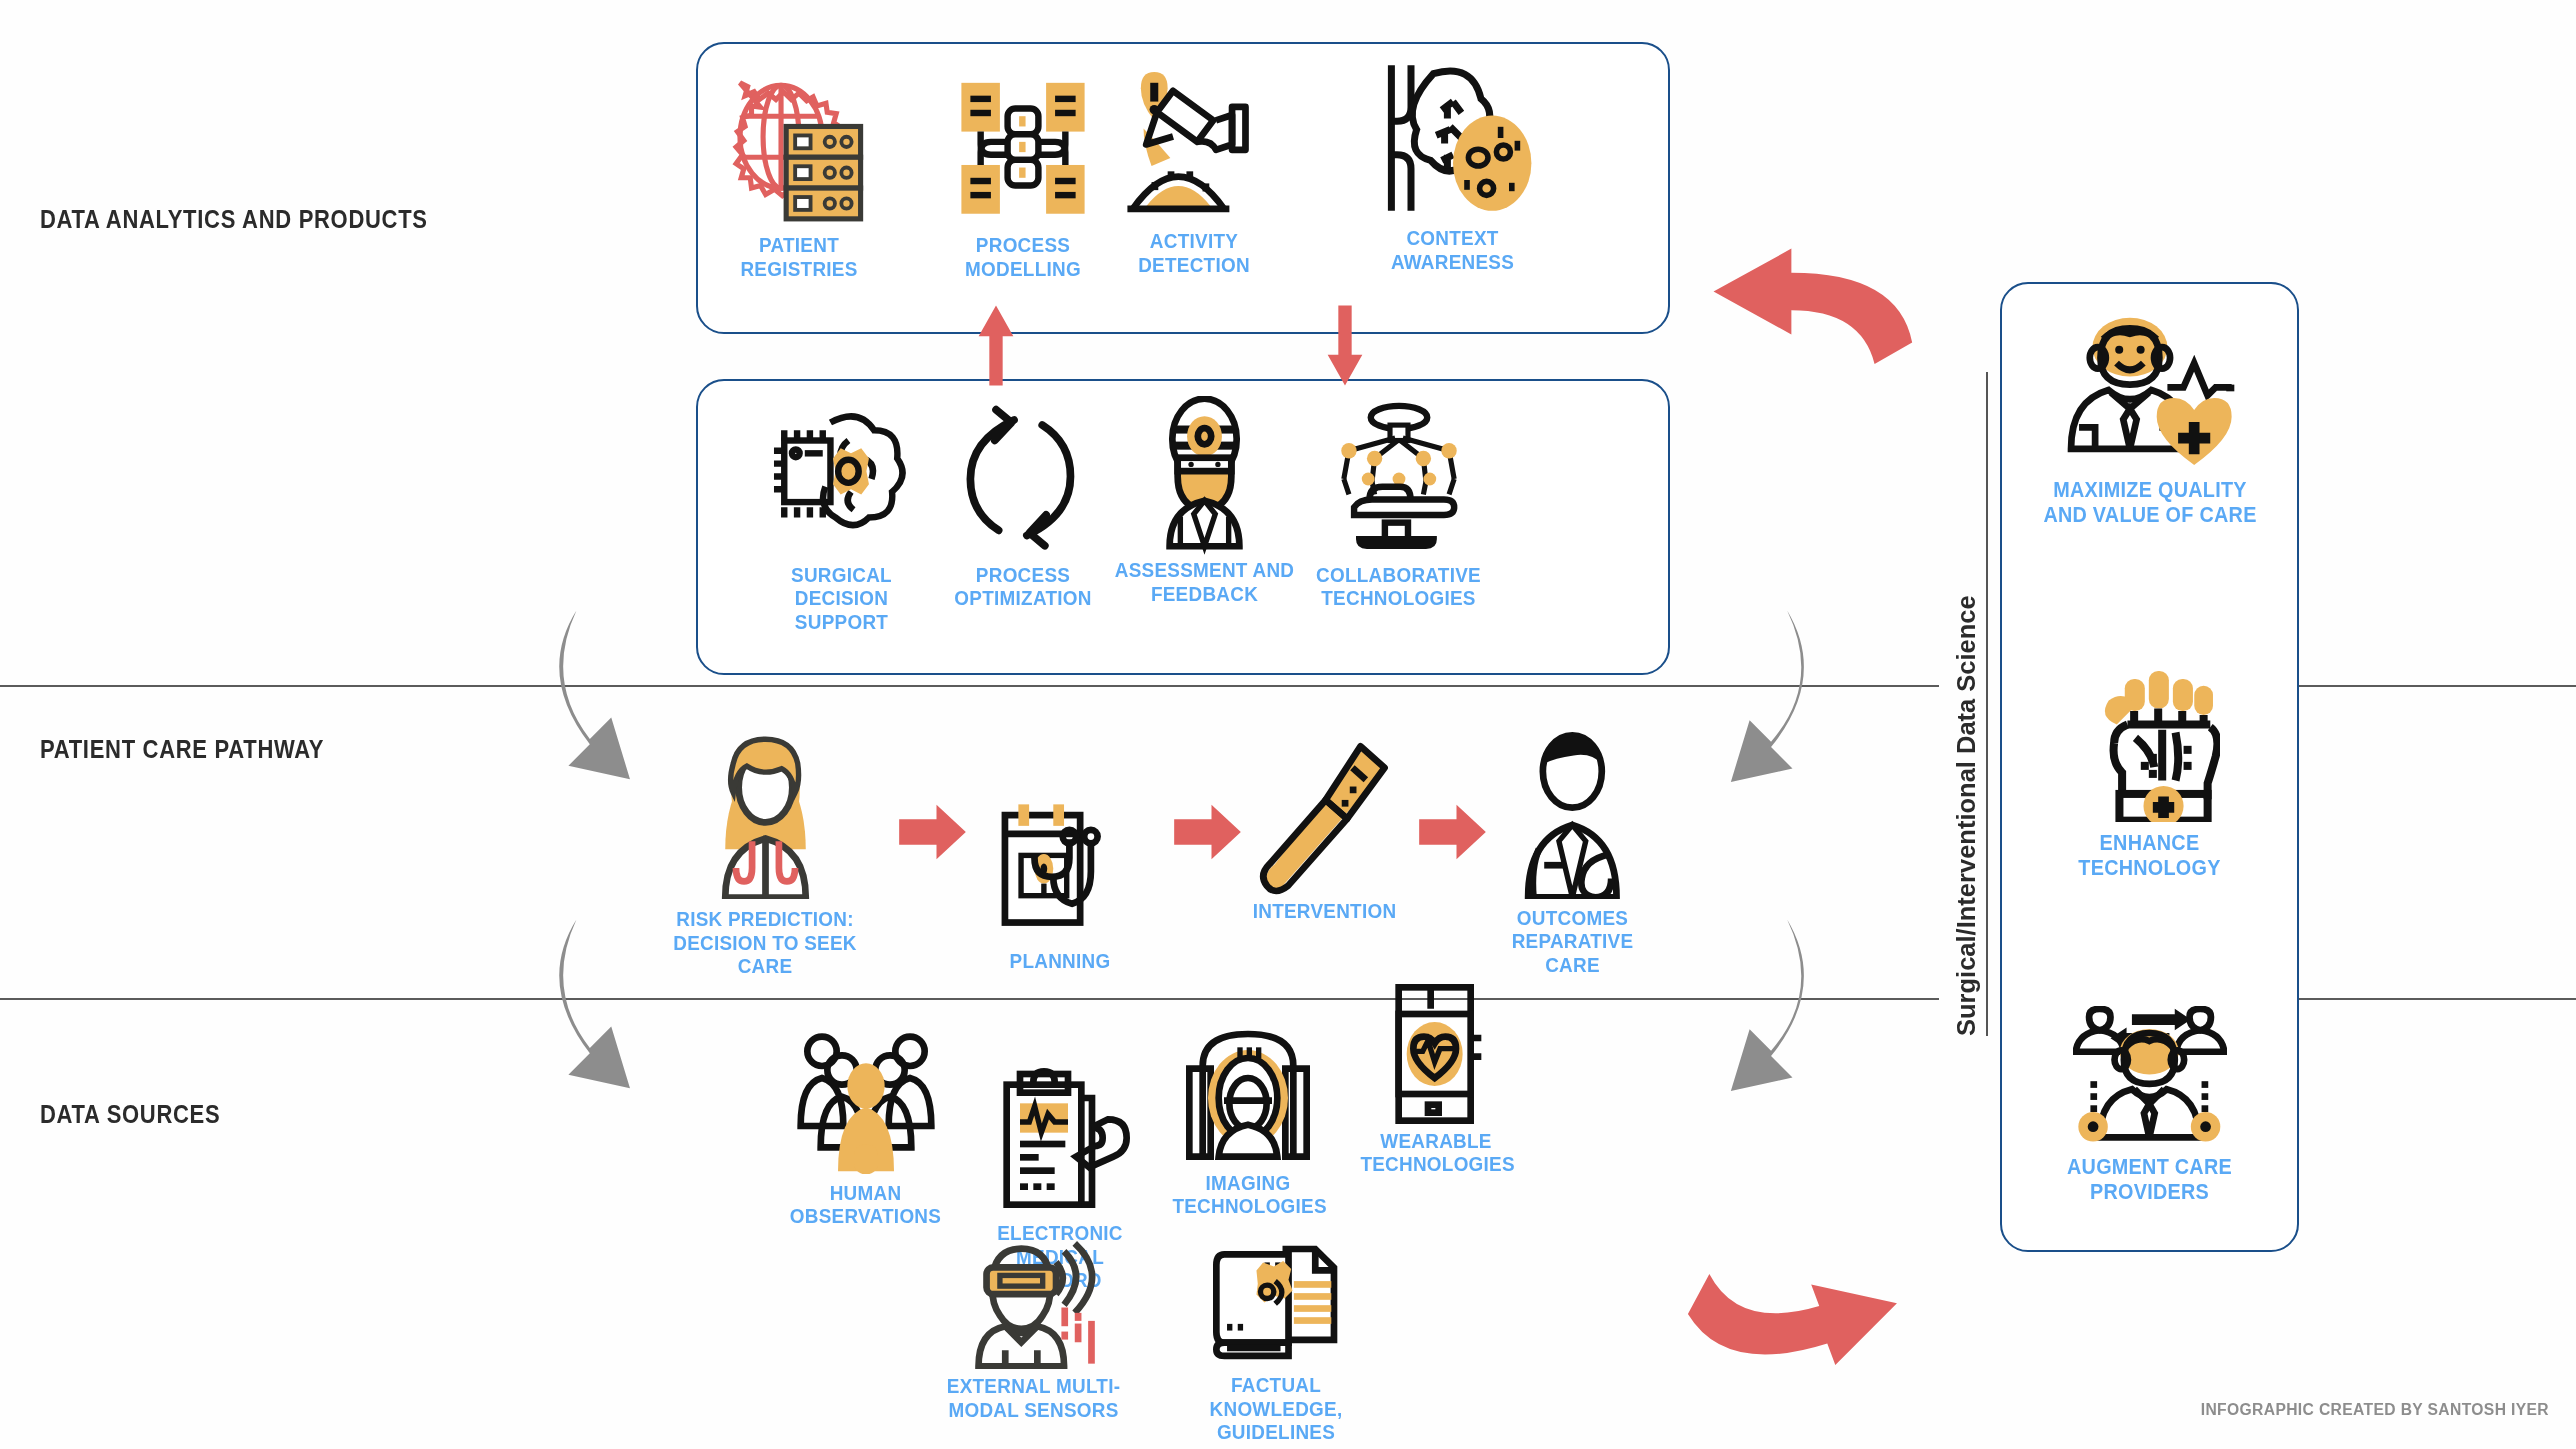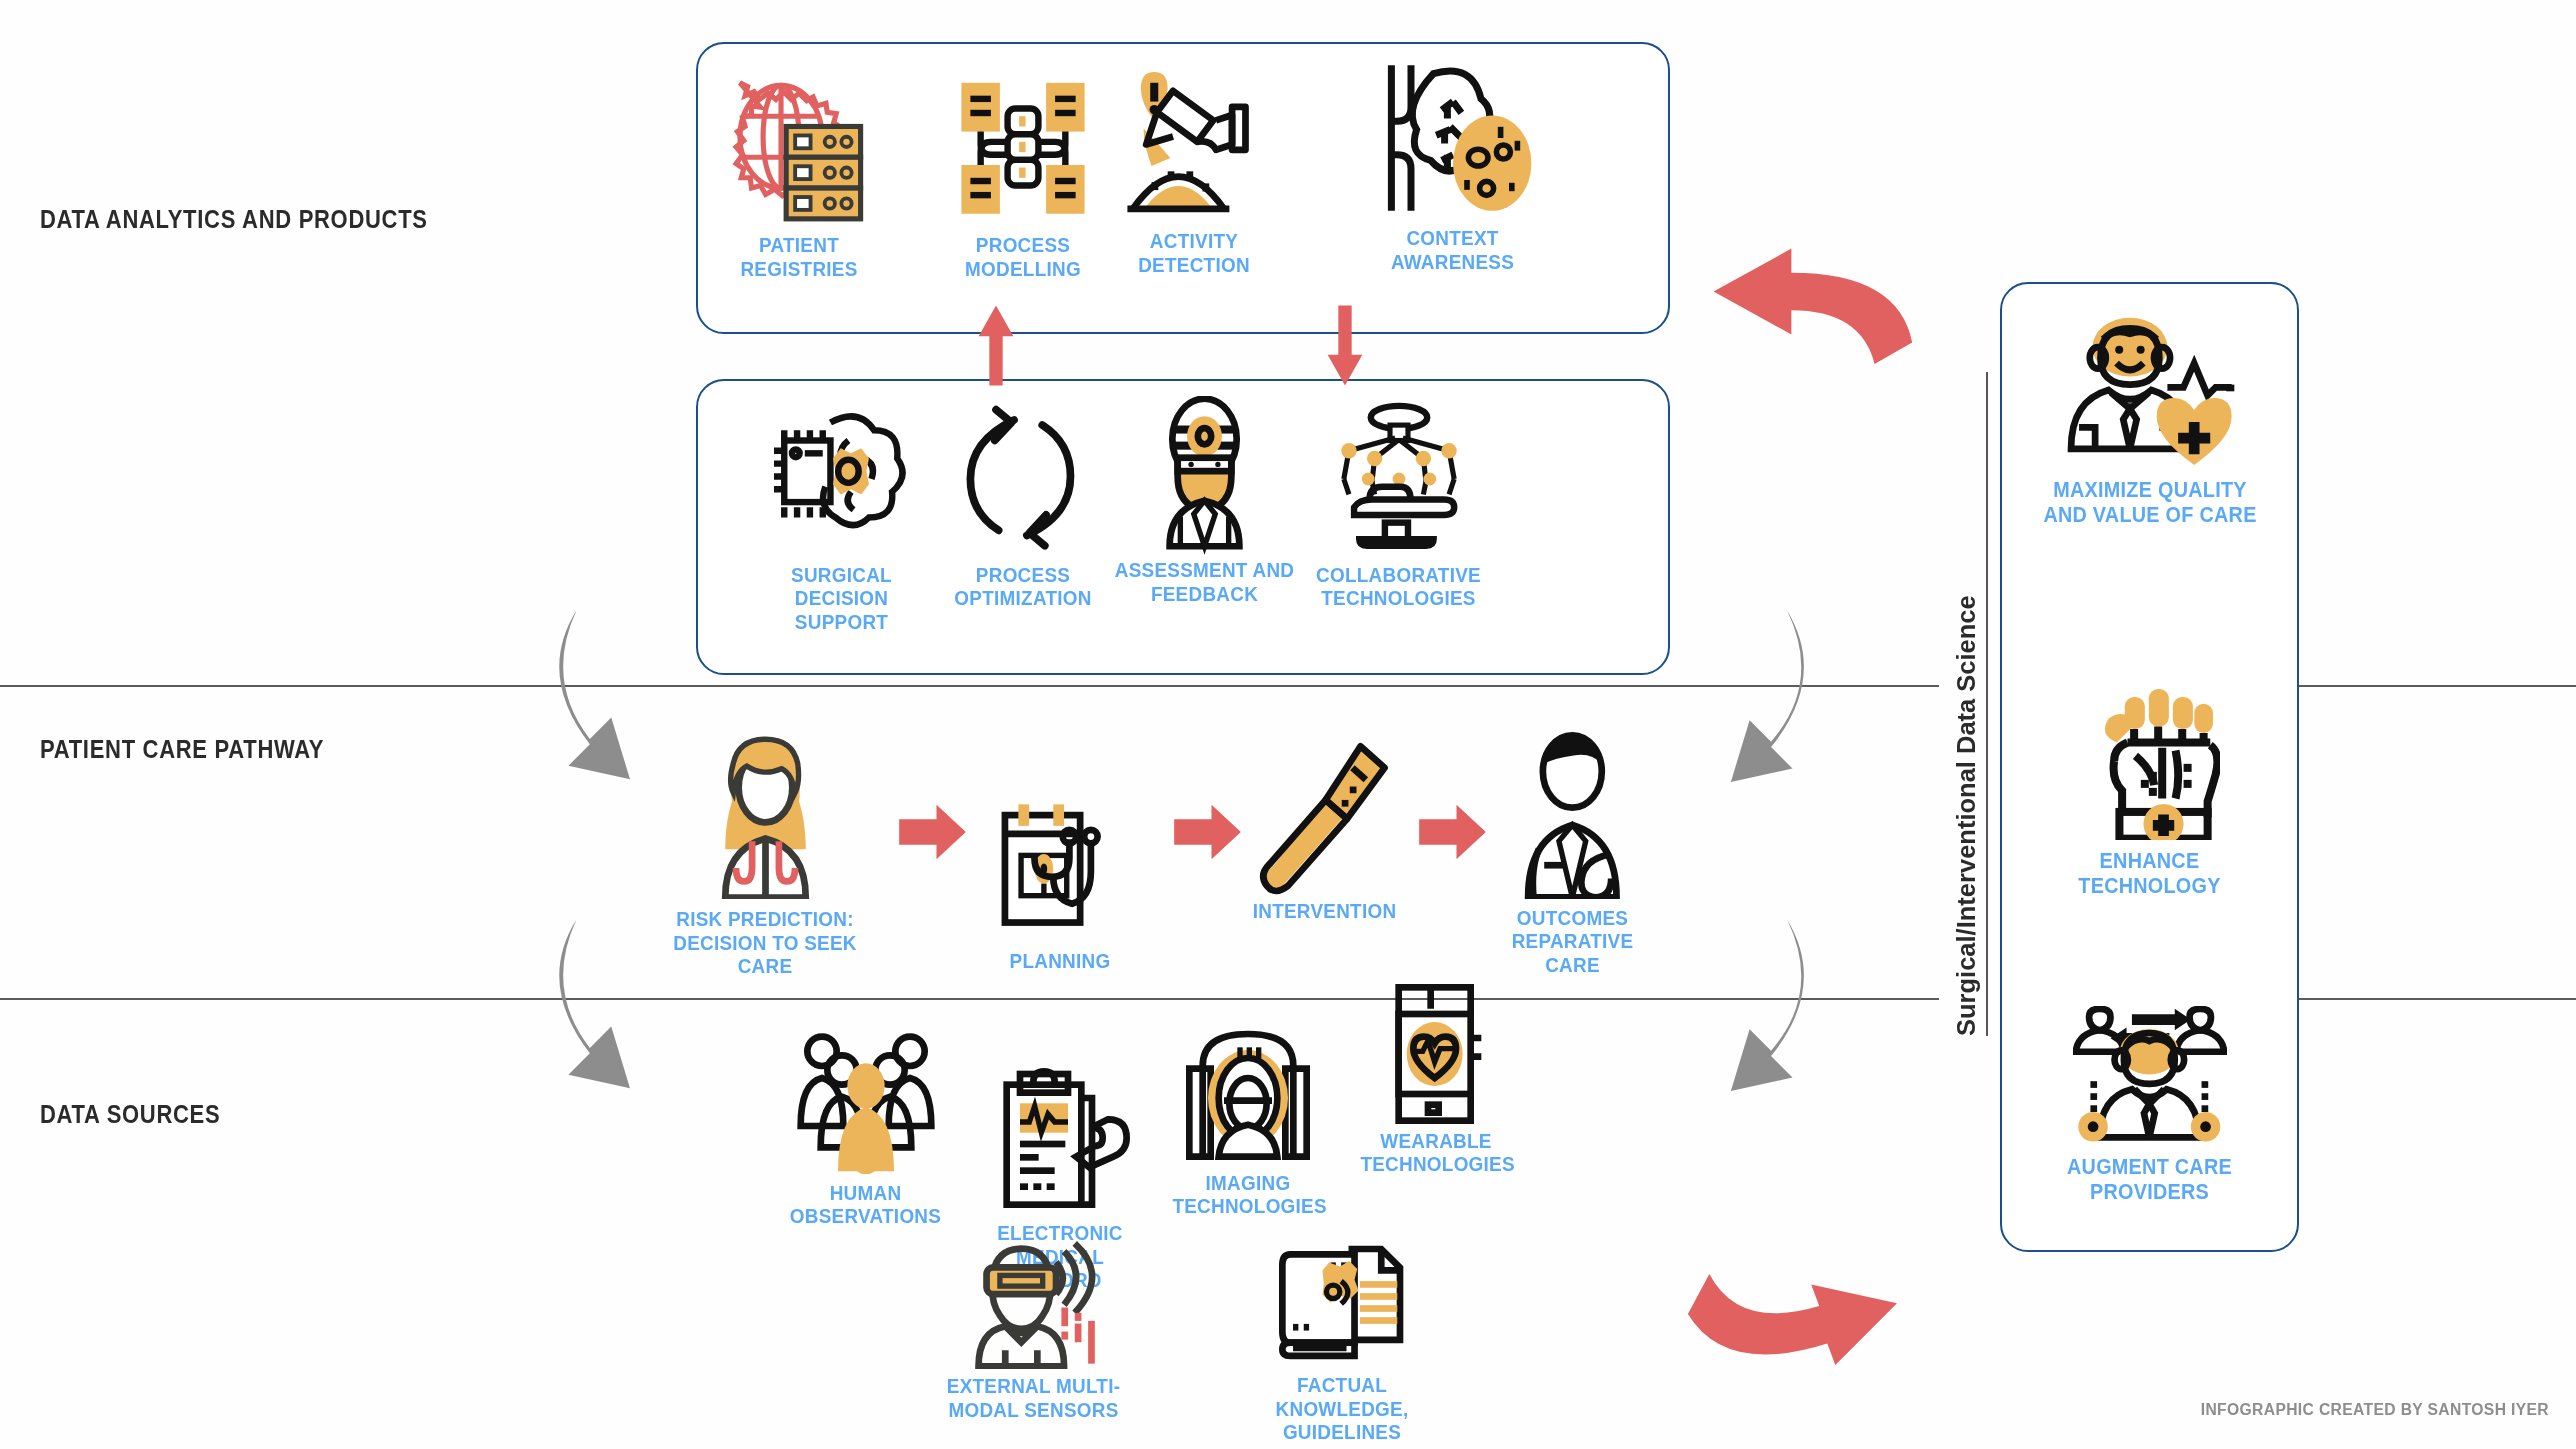--- a/index.html
+++ b/index.html
@@ -468,21 +468,21 @@
         <rect x="72" y="70" width="5" height="6"></rect>
       <rect x="82" y="56" width="5" height="6"></rect>
         <rect x="82" y="64" width="5" height="14"></rect>
       <rect x="92" y="62" width="5" height="32"></rect>
     </g>
   </svg>
   <div class="lbl" style="margin-top:5.4px;white-space:pre-line">EXTERNAL MULTI-
 MODAL SENSORS</div>
 </div>
 
-<div class="cell" style="left:1228px;top:1241px;width:228px">
+<div class="cell" style="left:1162px;top:1241px;width:228px">
   <svg class="ic" width="131" height="127" viewBox="0 0 98 95">
     <g fill="none" stroke="#111" stroke-width="5">
       <path d="M56 6 h22 l14 14 v54 h-36z" fill="#fff"></path>
       <path d="M78 6 v16 h14"></path>
       <path d="M10 10 h48 v66 h-48 q-6 0 -6 -8 v-50 q0 -8 6 -8z" fill="#fff"></path>
       <path d="M10 76 h48 v10 h-48 q-6 0 -6 -5 q0 -5 6 -5z"></path>
       <path d="M12 80 h40"></path>
     </g>
     <g fill="#111">
       <rect x="48" y="16" width="4" height="5"></rect>
@@ -528,21 +528,21 @@
       <circle cx="58" cy="26" r="3" fill="#111"></circle>
     <polyline points="78,54 90,54 98,36 108,60 114,54 126,54" fill="none" stroke="#111" stroke-width="5"></polyline>
     <rect x="122" y="52" width="6" height="5" fill="#111"></rect>
     <path d="M98 112 q-28 -20 -28 -36 q0 -14 13 -14 q9 0 15 9 q6 -9 15 -9 q13 0 13 14 q0 16 -28 36z" fill="#edb55a"></path>
     <path d="M94 80 h8 v8 h8 v8 h-8 v8 h-8 v-8 h-8 v-8 h8z" fill="#111"></path>
   </svg>
   <div class="lbl" style="margin-top:5.4px;white-space:pre-line;font-size:22px">MAXIMIZE QUALITY
 AND VALUE OF CARE</div>
 </div>
 
-<div class="cell" style="left:2049px;top:689px;width:201px">
+<div class="cell" style="left:2049px;top:671px;width:201px">
   <svg class="ic" width="141" height="151" viewBox="0 0 105 113">
     <g fill="#edb55a">
       <rect x="34" y="6" width="15" height="24" rx="7"></rect>
       <rect x="52" y="0" width="15" height="28" rx="7"></rect>
       <rect x="70" y="6" width="15" height="24" rx="7"></rect>
       <rect x="86" y="11" width="14" height="22" rx="7"></rect>
       <path d="M22 22 q12 -8 20 4 l-14 14 q-14 -6 -6 -18z"></path>
     </g>
     <g fill="none" stroke="#111" stroke-width="6">
       <path d="M41 30 v10 M59 28 v12 M77 30 v10 M93 33 v9"></path>

